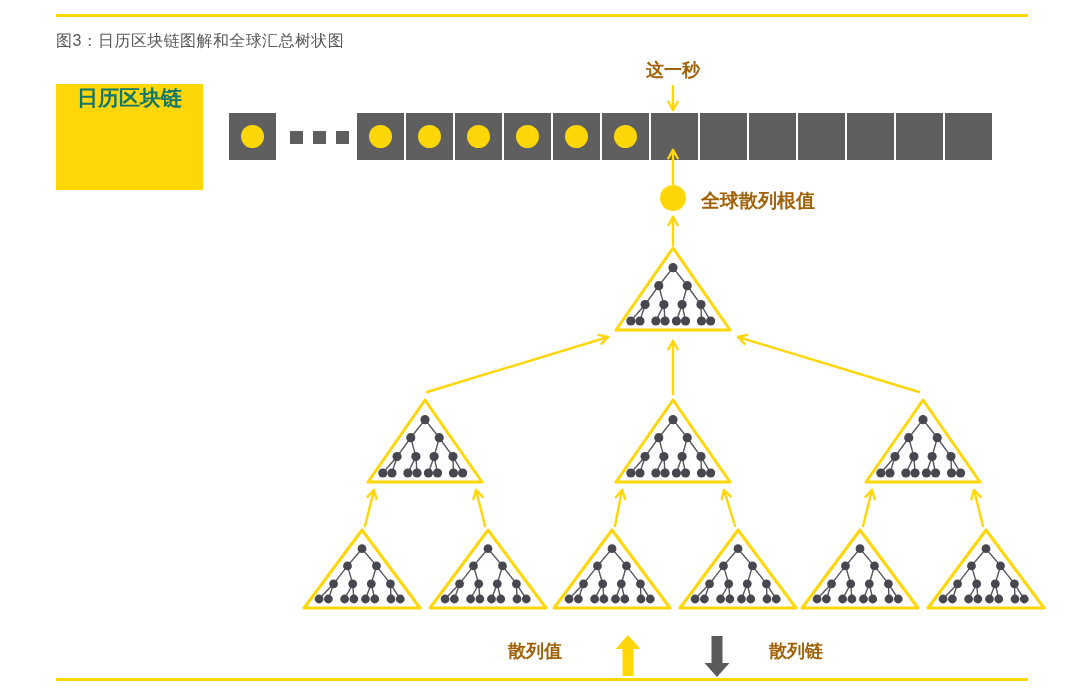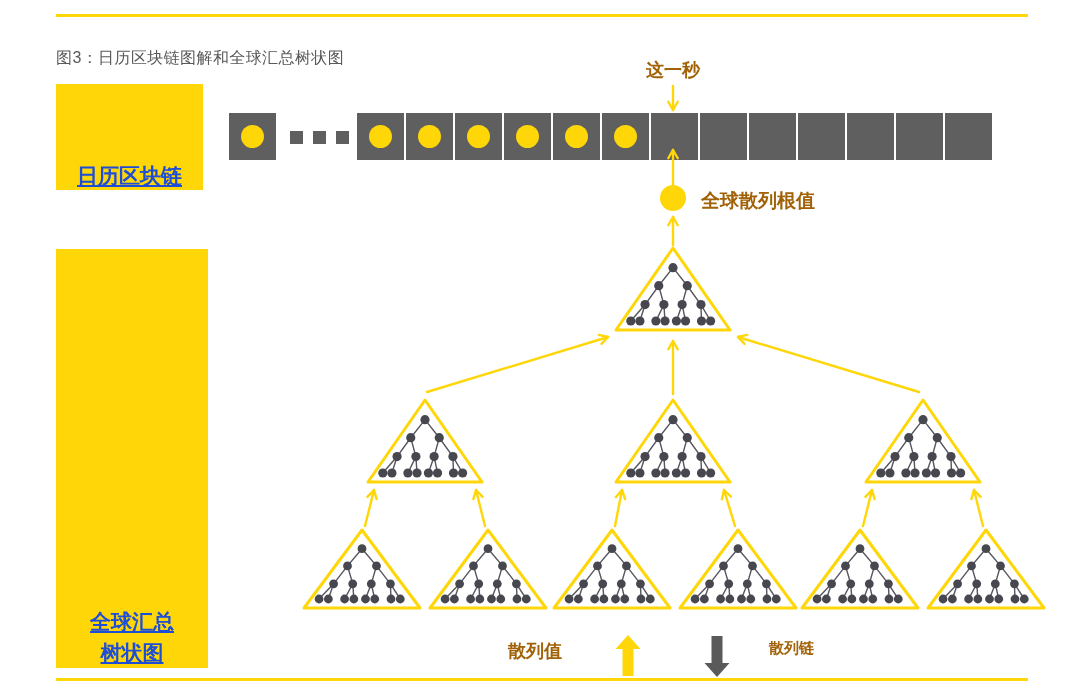--- a/index.html
+++ b/index.html
@@ -2,53 +2,47 @@
 <html><head>
 <meta charset="utf-8">
 <style>
   html,body{margin:0;padding:0;background:#ffffff;}
   .stage{position:relative;width:1082px;height:697px;background:#ffffff;
          font-family:"Liberation Sans",sans-serif;overflow:hidden;}
   .rule{position:absolute;left:56px;width:972px;height:3px;}
   .rule.top{top:14px;}
   .rule.bottom{top:678px;}
   .title{position:absolute;left:56px;top:31px;font-size:16px;color:#595959;letter-spacing:.4px;}
-  .ybox{position:absolute;display:flex;align-items:flex-end;justify-content:center;
-        text-align:center;font-weight:bold;color:#1d4ed8;text-decoration:underline;}
+  .ybox{position:absolute;display:flex;align-items:flex-start;justify-content:center;
+        text-align:center;font-weight:bold;color:#0f766e;}
   .box1{left:56px;top:84px;width:147px;height:106px;font-size:21px;}
   .box2{left:56px;top:249px;width:152px;height:419px;font-size:21px;line-height:31px;}
   .chain-layer{position:absolute;inset:0;}
   .block{position:absolute;top:113px;width:47px;height:47px;
          display:flex;align-items:center;justify-content:center;}
   .block .dot-circle{width:23px;height:23px;border-radius:50%;}
   .mini-dot{position:absolute;top:131px;width:13px;height:13px;}
   .lbl{position:absolute;font-weight:bold;color:#a16207;}
   .this-second{left:603px;top:58px;width:140px;text-align:center;font-size:18px;}
   .root-label{left:701px;top:188px;font-size:19px;}
   .legend-value{left:437px;top:639px;width:125px;text-align:right;font-size:18px;}
-  .legend-chain{left:769px;top:639px;font-size:15px;}
+  .legend-chain{left:769px;top:639px;font-size:18px;}
   svg.vec{position:absolute;left:0;top:0;pointer-events:none;}
 </style>
 </head>
 <body>
 
 <div class="stage">
   <div class="rule top" style="background: rgb(255, 214, 8);"></div>
-  <div class="title" style="color: rgb(89, 89, 89); margin-top: 17px;">图3：日历区块链图解和全球汇总树状图</div>
+  <div class="title" style="color: rgb(89, 89, 89);">图3：日历区块链图解和全球汇总树状图</div>
 
   <div class="ybox box1" style="background: rgb(255, 214, 8);">
     <span>日历区块链</span>
   </div>
 
-  <div class="ybox box2" style="background: rgb(255, 214, 8);">
-    <span>
-      <span>全球汇总</span><br>
-      <span>树状图</span>
-    </span>
-  </div>
 
   <div class="chain-layer">
       <div class="block" style="left: 229px; background: rgb(95, 95, 95);">
         <div class="dot-circle" style="background: rgb(255, 214, 8);"></div>
       </div>
       <div class="mini-dot" style="left: 290px; background: rgb(95, 95, 95);"></div>
       <div class="mini-dot" style="left: 313px; background: rgb(95, 95, 95);"></div>
       <div class="mini-dot" style="left: 336px; background: rgb(95, 95, 95);"></div>
       <div class="block" style="left: 357px; background: rgb(95, 95, 95);">
         <div class="dot-circle" style="background: rgb(255, 214, 8);"></div>

